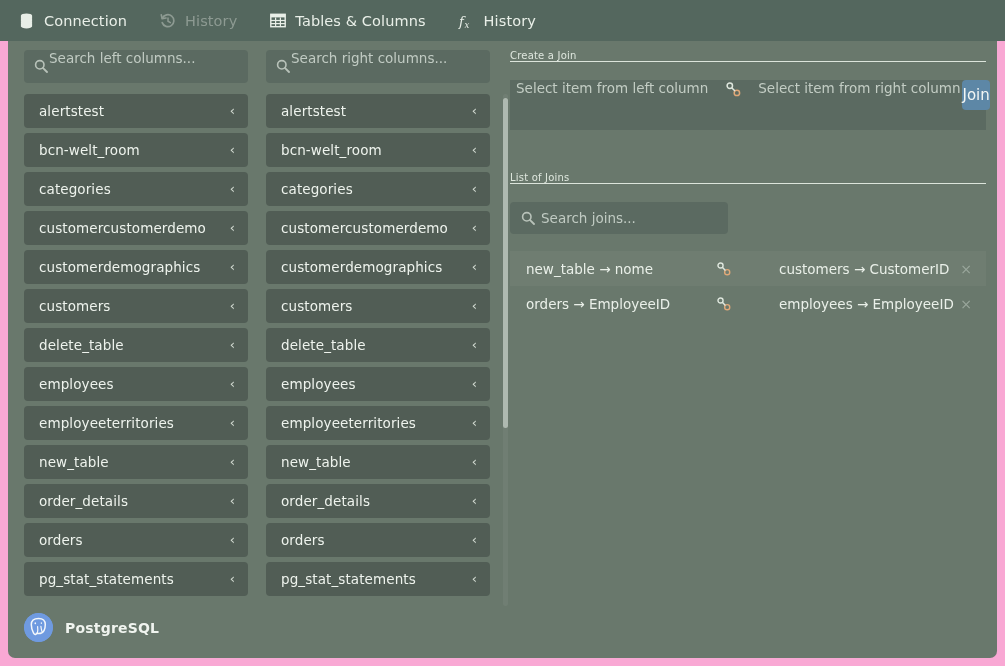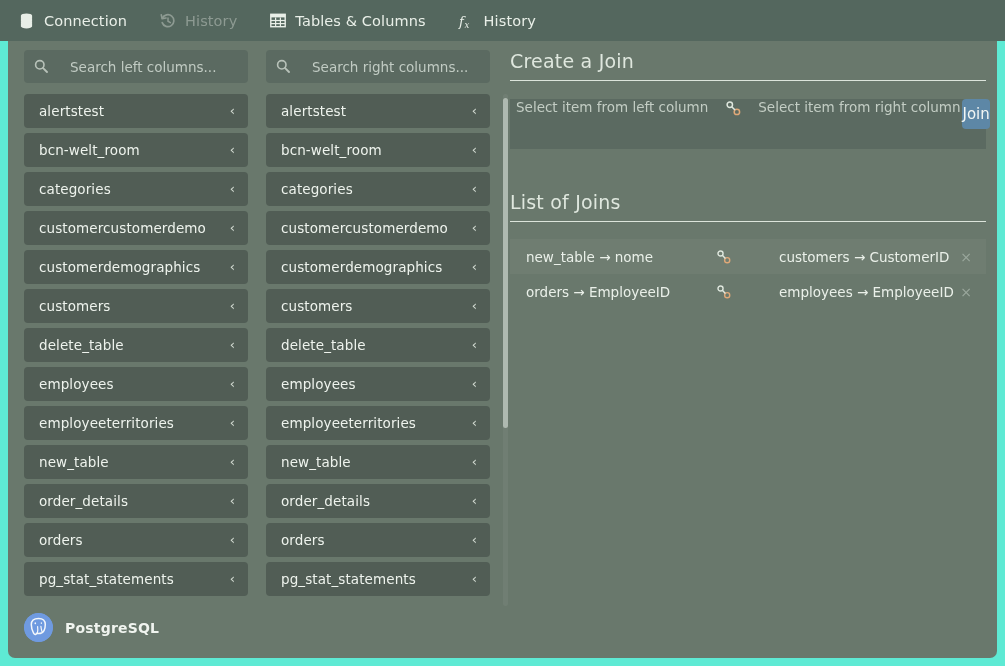--- a/index.html
+++ b/index.html
@@ -12,21 +12,21 @@
     font-family: "DejaVu Sans", "Liberation Sans", sans-serif;
     background: #a8bca3;
   }
 
   
   .window {
     position: absolute;
     left: 0; top: 0;
     width: 1005px;
     height: 666px;
-    background: #5eead4;
+    background: #f9a8d4;
   }
 
   .tabbar {
     position: absolute;
     left: 0; top: 0;
     width: 1005px;
     height: 41px;
     background: #54675e;
     display: flex;
     align-items: flex-end;
@@ -79,22 +79,22 @@
   .col.left  { left: 16px; }
   .col.right { left: 258px; }
 
   .search {
     position: relative;
     width: 224px;
     height: 33px;
     background: #5b6a61;
     border-radius: 4px;
     display: flex;
-    align-items: center;
-    padding-left: 46px;
+    align-items: flex-start;
+    padding-left: 25px;
     font-size: 13.5px;
     color: #c1cbc3;
     cursor: text;
   }
   .search .sicon {
     position: absolute;
     left: 10px; top: 9px;
     width: 14px; height: 14px;
     opacity: .82;
   }
@@ -152,24 +152,23 @@
 
   
   .side {
     position: absolute;
     left: 502px; top: 9px;
     width: 476px;
     height: 560px;
   }
 
   .sectitle {
-    font-size: 19px;
+    font-size: 10px;
     color: #dfe7de;
     letter-spacing: .2px;
-    padding-bottom: 8px;
     border-bottom: 1px solid #dce4db;
     margin-bottom: 0;
   }
 
   .createbar {
     margin-top: 18px;
     height: 50px;
     background: #5b6a61;
     display: flex;
     padding-left: 6px;
@@ -484,20 +483,29 @@
             <line x1="6.7" y1="6.7" x2="10" y2="10" stroke="#dfe7de" stroke-width="1.5"></line>
           </svg>
         </span>
         <span class="ph">Select item from right column</span>
         <button class="joinbtn" style="background: rgb(93, 135, 166);">Join</button>
       </div>
 
       <div class="listjoins">
         <div class="sectitle">List of Joins</div>
 
+        <div class="joinsearch">
+          <span class="sicon">
+            <svg width="14" height="14" viewBox="0 0 14 14">
+              <circle cx="5.8" cy="5.8" r="4.2" fill="none" stroke="#cdd6cd" stroke-width="1.6"></circle>
+              <line x1="9.1" y1="9.1" x2="13" y2="13" stroke="#cdd6cd" stroke-width="1.8" stroke-linecap="round"></line>
+            </svg>
+          </span>
+          <span>Search joins...</span>
+        </div>
 
         <div class="joinrows" id="join-rows">
             <div class="jrow hl">
               <span class="jleft">new_table → nome</span>
               <span class="chain">
                 <svg width="16" height="16" viewBox="0 0 17 17">
                   <circle cx="4.8" cy="4.8" r="2.7" fill="none" stroke="#dfe7de" stroke-width="1.5"></circle>
                   <circle cx="11.9" cy="11.9" r="2.7" fill="none" stroke="#e0a878" stroke-width="1.5"></circle>
                   <line x1="6.7" y1="6.7" x2="10" y2="10" stroke="#dfe7de" stroke-width="1.5"></line>
                 </svg>

